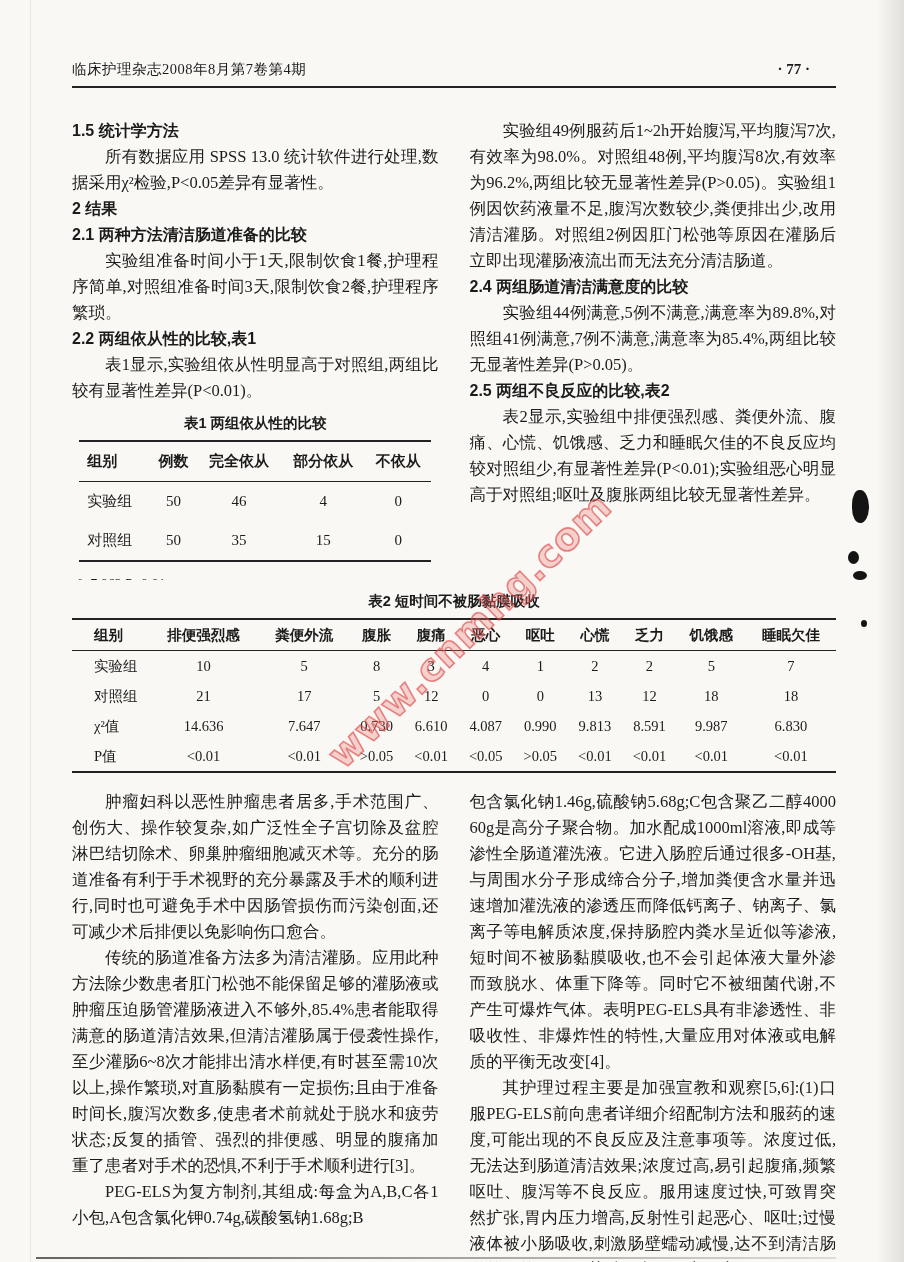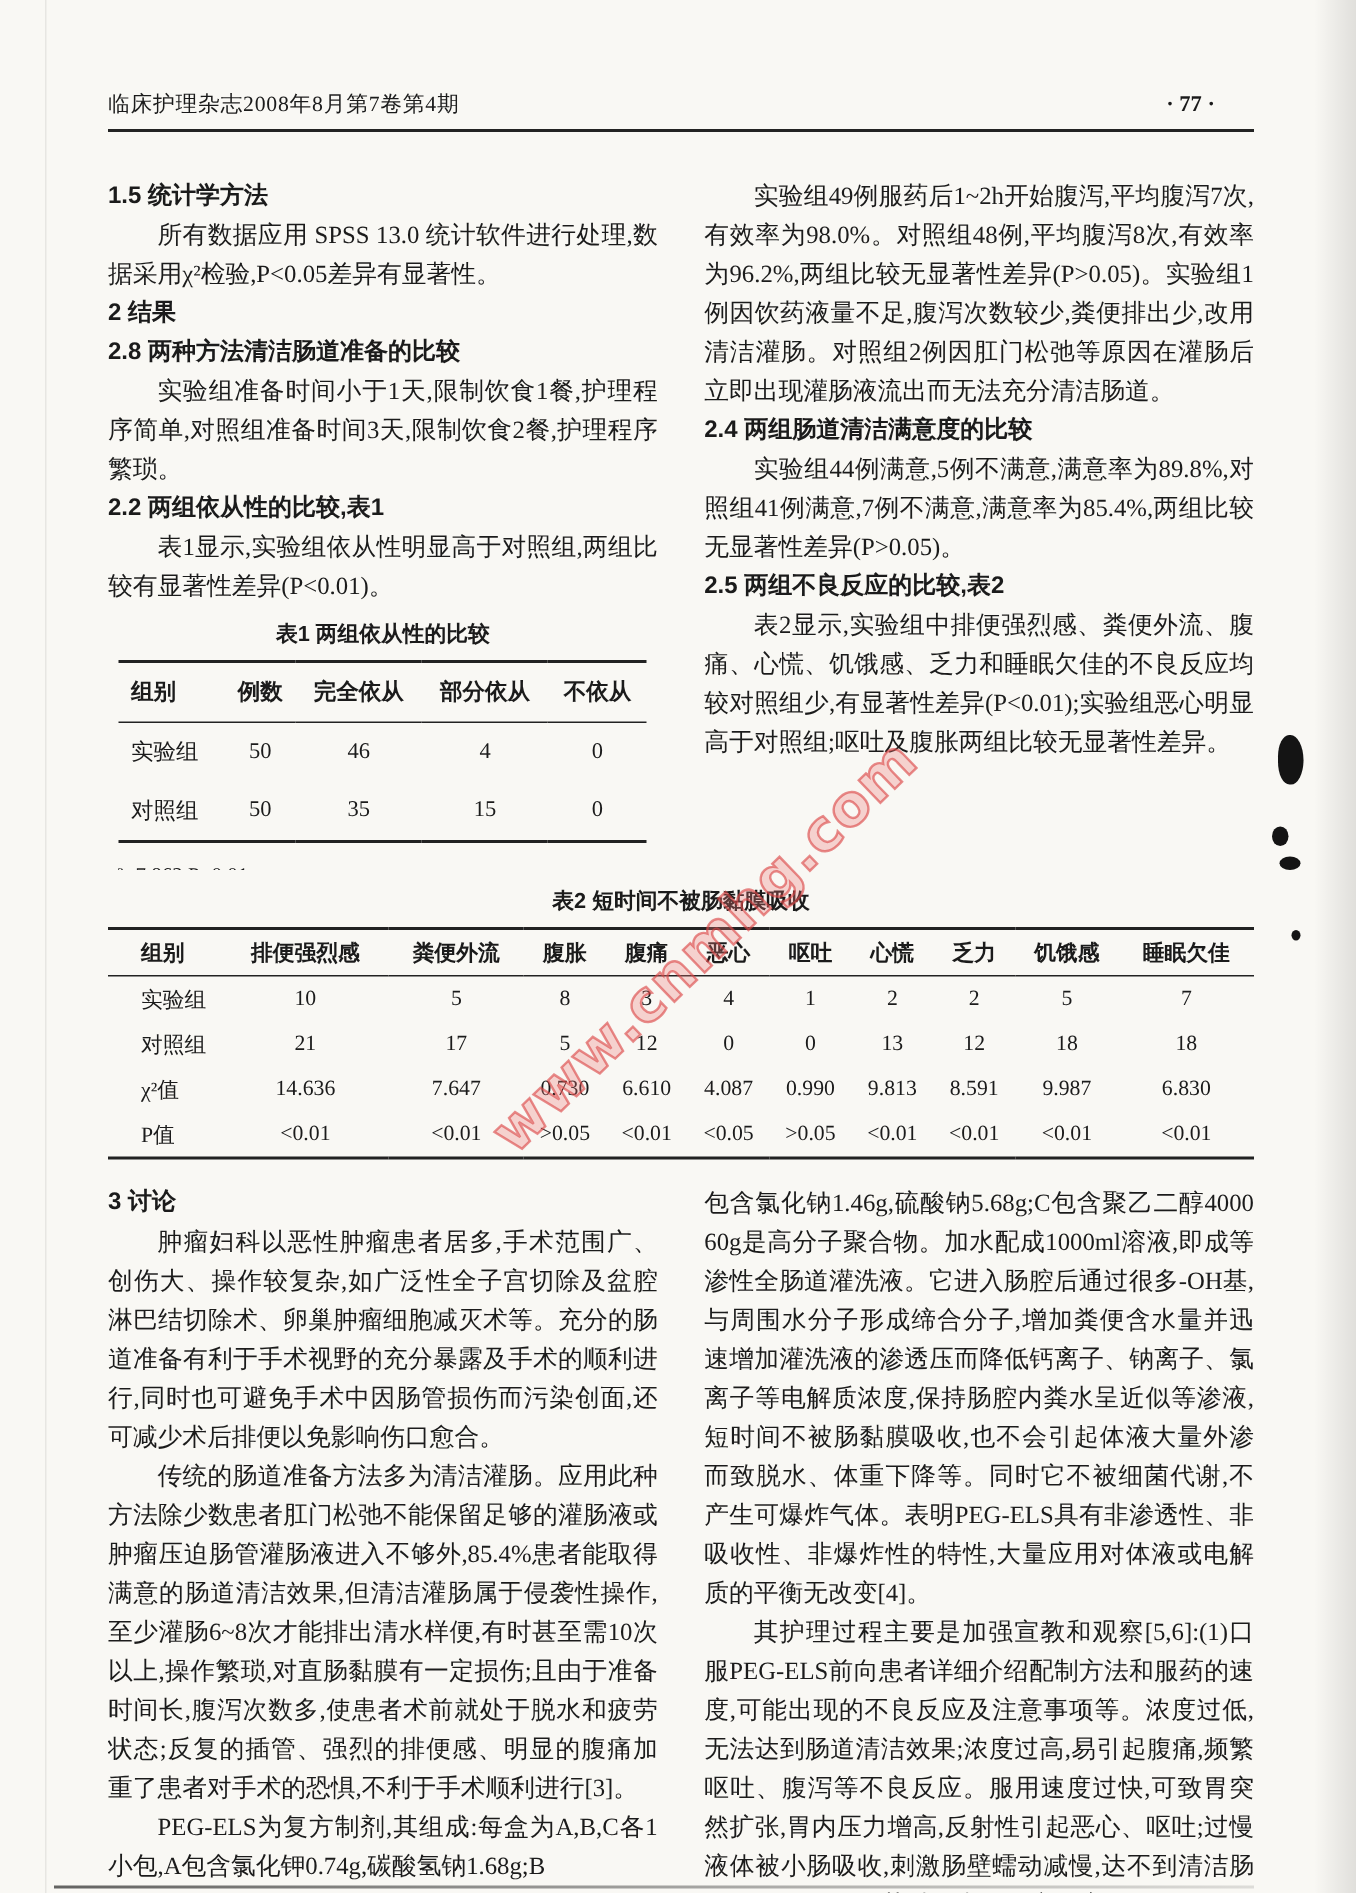--- a/index.html
+++ b/index.html
@@ -105,21 +105,21 @@
       <span class="hdr-journal">临床护理杂志2008年8月第7卷第4期</span>
       <span class="hdr-page">· 77 ·</span>
     </div>
     <div class="hdr-rule"></div>
 
     <div class="cols top-cols">
       <div class="col">
         <h3 class="sec-h">1.5 统计学方法</h3>
         <p>所有数据应用 SPSS 13.0 统计软件进行处理,数据采用χ²检验,P&lt;0.05差异有显著性。</p>
         <h3 class="sec-h">2 结果</h3>
-        <h3 class="sec-h">2.8 两种方法清洁肠道准备的比较</h3>
+        <h3 class="sec-h">2.1 两种方法清洁肠道准备的比较</h3>
         <p>实验组准备时间小于1天,限制饮食1餐,护理程序简单,对照组准备时间3天,限制饮食2餐,护理程序繁琐。</p>
         <h3 class="sec-h">2.2 两组依从性的比较,表1</h3>
         <p>表1显示,实验组依从性明显高于对照组,两组比较有显著性差异(P&lt;0.01)。</p>
 
         <div class="tbl-caption">表1 两组依从性的比较</div>
         <table class="tbl t1">
           <thead>
             <tr>
               <th>组别</th>
               <th>例数</th>
@@ -225,21 +225,20 @@
           <td>&lt;0.01</td>
           <td>&lt;0.01</td>
           <td>&lt;0.01</td>
           <td>&lt;0.01</td>
         </tr>
       </tbody>
     </table>
 
     <div class="cols bottom-cols">
       <div class="col">
-        <h3 class="sec-h">3 讨论</h3>
         <p>肿瘤妇科以恶性肿瘤患者居多,手术范围广、创伤大、操作较复杂,如广泛性全子宫切除及盆腔淋巴结切除术、卵巢肿瘤细胞减灭术等。充分的肠道准备有利于手术视野的充分暴露及手术的顺利进行,同时也可避免手术中因肠管损伤而污染创面,还可减少术后排便以免影响伤口愈合。</p>
         <p>传统的肠道准备方法多为清洁灌肠。应用此种方法除少数患者肛门松弛不能保留足够的灌肠液或肿瘤压迫肠管灌肠液进入不够外,85.4%患者能取得满意的肠道清洁效果,但清洁灌肠属于侵袭性操作,至少灌肠6~8次才能排出清水样便,有时甚至需10次以上,操作繁琐,对直肠黏膜有一定损伤;且由于准备时间长,腹泻次数多,使患者术前就处于脱水和疲劳状态;反复的插管、强烈的排便感、明显的腹痛加重了患者对手术的恐惧,不利于手术顺利进行[3]。</p>
         <p>PEG-ELS为复方制剂,其组成:每盒为A,B,C各1小包,A包含氯化钾0.74g,碳酸氢钠1.68g;B</p>
       </div>
       <div class="col">
         <p class="no-indent">包含氯化钠1.46g,硫酸钠5.68g;C包含聚乙二醇4000 60g是高分子聚合物。加水配成1000ml溶液,即成等渗性全肠道灌洗液。它进入肠腔后通过很多-OH基,与周围水分子形成缔合分子,增加粪便含水量并迅速增加灌洗液的渗透压而降低钙离子、钠离子、氯离子等电解质浓度,保持肠腔内粪水呈近似等渗液,短时间不被肠黏膜吸收,也不会引起体液大量外渗而致脱水、体重下降等。同时它不被细菌代谢,不产生可爆炸气体。表明PEG-ELS具有非渗透性、非吸收性、非爆炸性的特性,大量应用对体液或电解质的平衡无改变[4]。</p>
         <p>其护理过程主要是加强宣教和观察[5,6]:(1)口服PEG-ELS前向患者详细介绍配制方法和服药的速度,可能出现的不良反应及注意事项等。浓度过低,无法达到肠道清洁效果;浓度过高,易引起腹痛,频繁呕吐、腹泻等不良反应。服用速度过快,可致胃突然扩张,胃内压力增高,反射性引起恶心、呕吐;过慢液体被小肠吸收,刺激肠壁蠕动减慢,达不到清洁肠道的目的。(2)服药过程中需严密观察</p>
       </div>
     </div>
 

